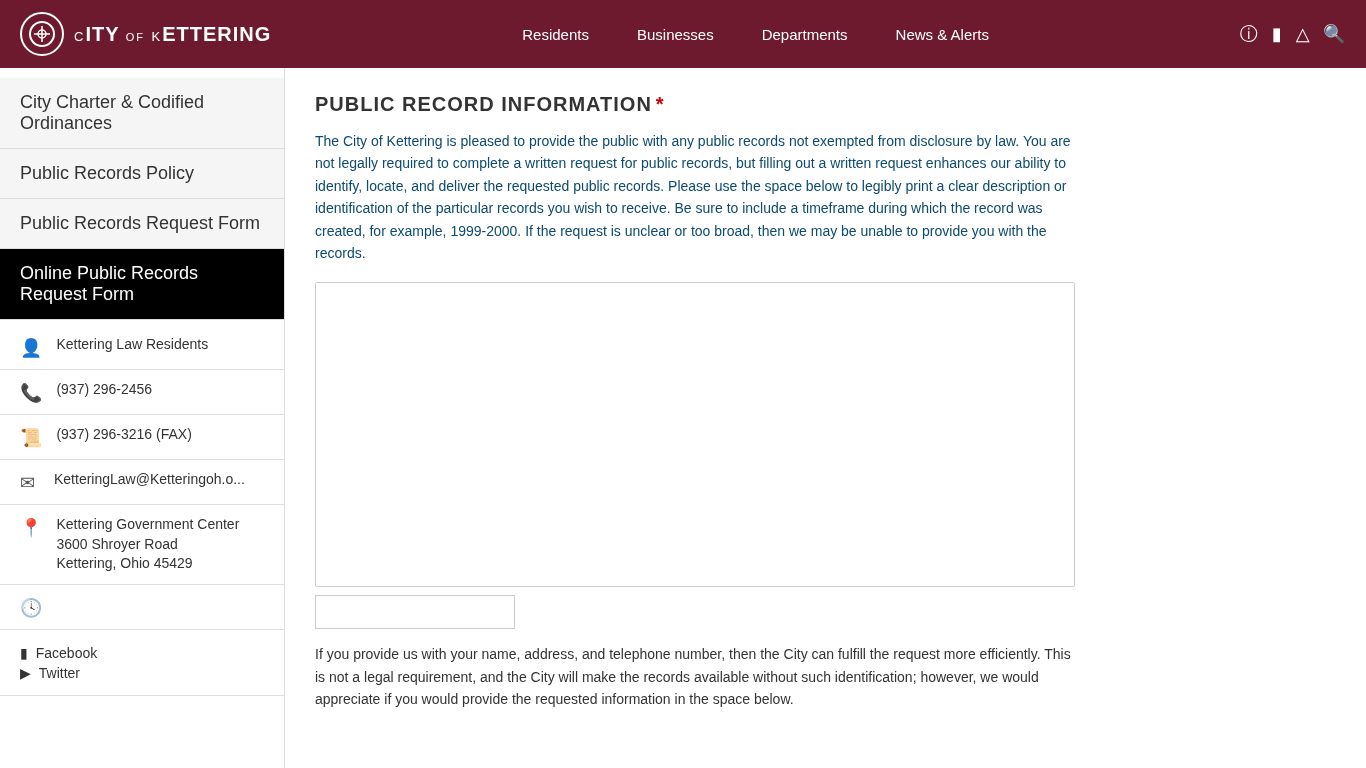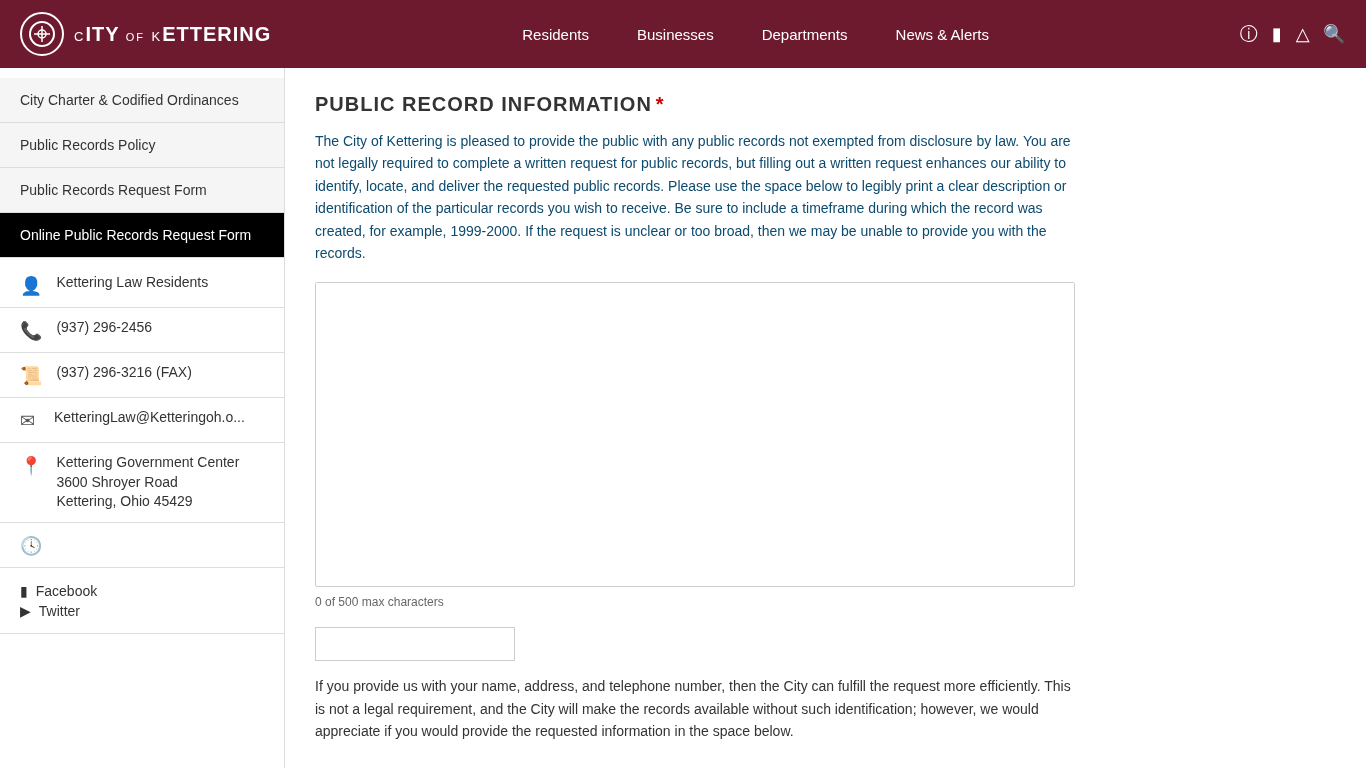--- a/index.html
+++ b/index.html
@@ -76,21 +76,21 @@
       min-width: 285px;
       padding: 10px 0;
       border-right: 1px solid #ddd;
     }
     .sidebar-nav-item {
       display: block;
       padding: 14px 20px;
       border-bottom: 1px solid #ddd;
       color: #333;
       cursor: pointer;
-      font-size: 14px;
+      font-size: 18px;
       text-decoration: none;
       background: #f5f5f5;
     }
     .sidebar-nav-item.active {
       background: #000000;
       color: #fff;
     }
     .sidebar-contact-section {
       padding: 5px 0;
     }
@@ -268,20 +268,19 @@
 
   <main class="main-content">
     <h1 class="section-title">
       <span>PUBLIC RECORD INFORMATION</span><span class="required-star">*</span>
     </h1>
     <p class="section-description">The City of Kettering is pleased to provide the public with any public records not exempted from disclosure by law. You are not legally required to complete a written request for public records, but filling out a written request enhances our ability to identify, locate, and deliver the requested public records. Please use the space below to legibly print a clear description or identification of the particular records you wish to receive. Be sure to include a timeframe during which the record was created, for example, 1999-2000. If the request is unclear or too broad, then we may be unable to provide you with the records.</p>
 
     <div class="textarea-wrapper">
       <textarea class="record-textarea" maxlength="500" style=""></textarea>
     </div>
-    <div class="char-count">0 of 500 max characters</div>
 
     <input type="text" class="name-input" style="">
 
     <p class="name-note">If you provide us with your name, address, and telephone number, then the City can fulfill the request more efficiently. This is not a legal requirement, and the City will make the records available without such identification; however, we would appreciate if you would provide the requested information in the space below.</p>
   </main>
 
 </div>
 
 </body></html>

